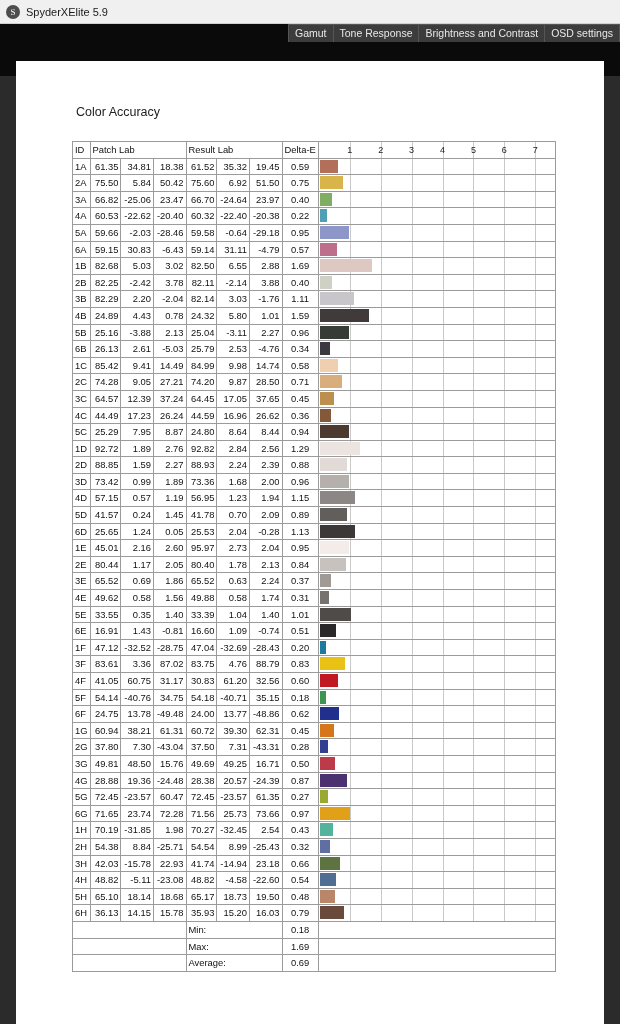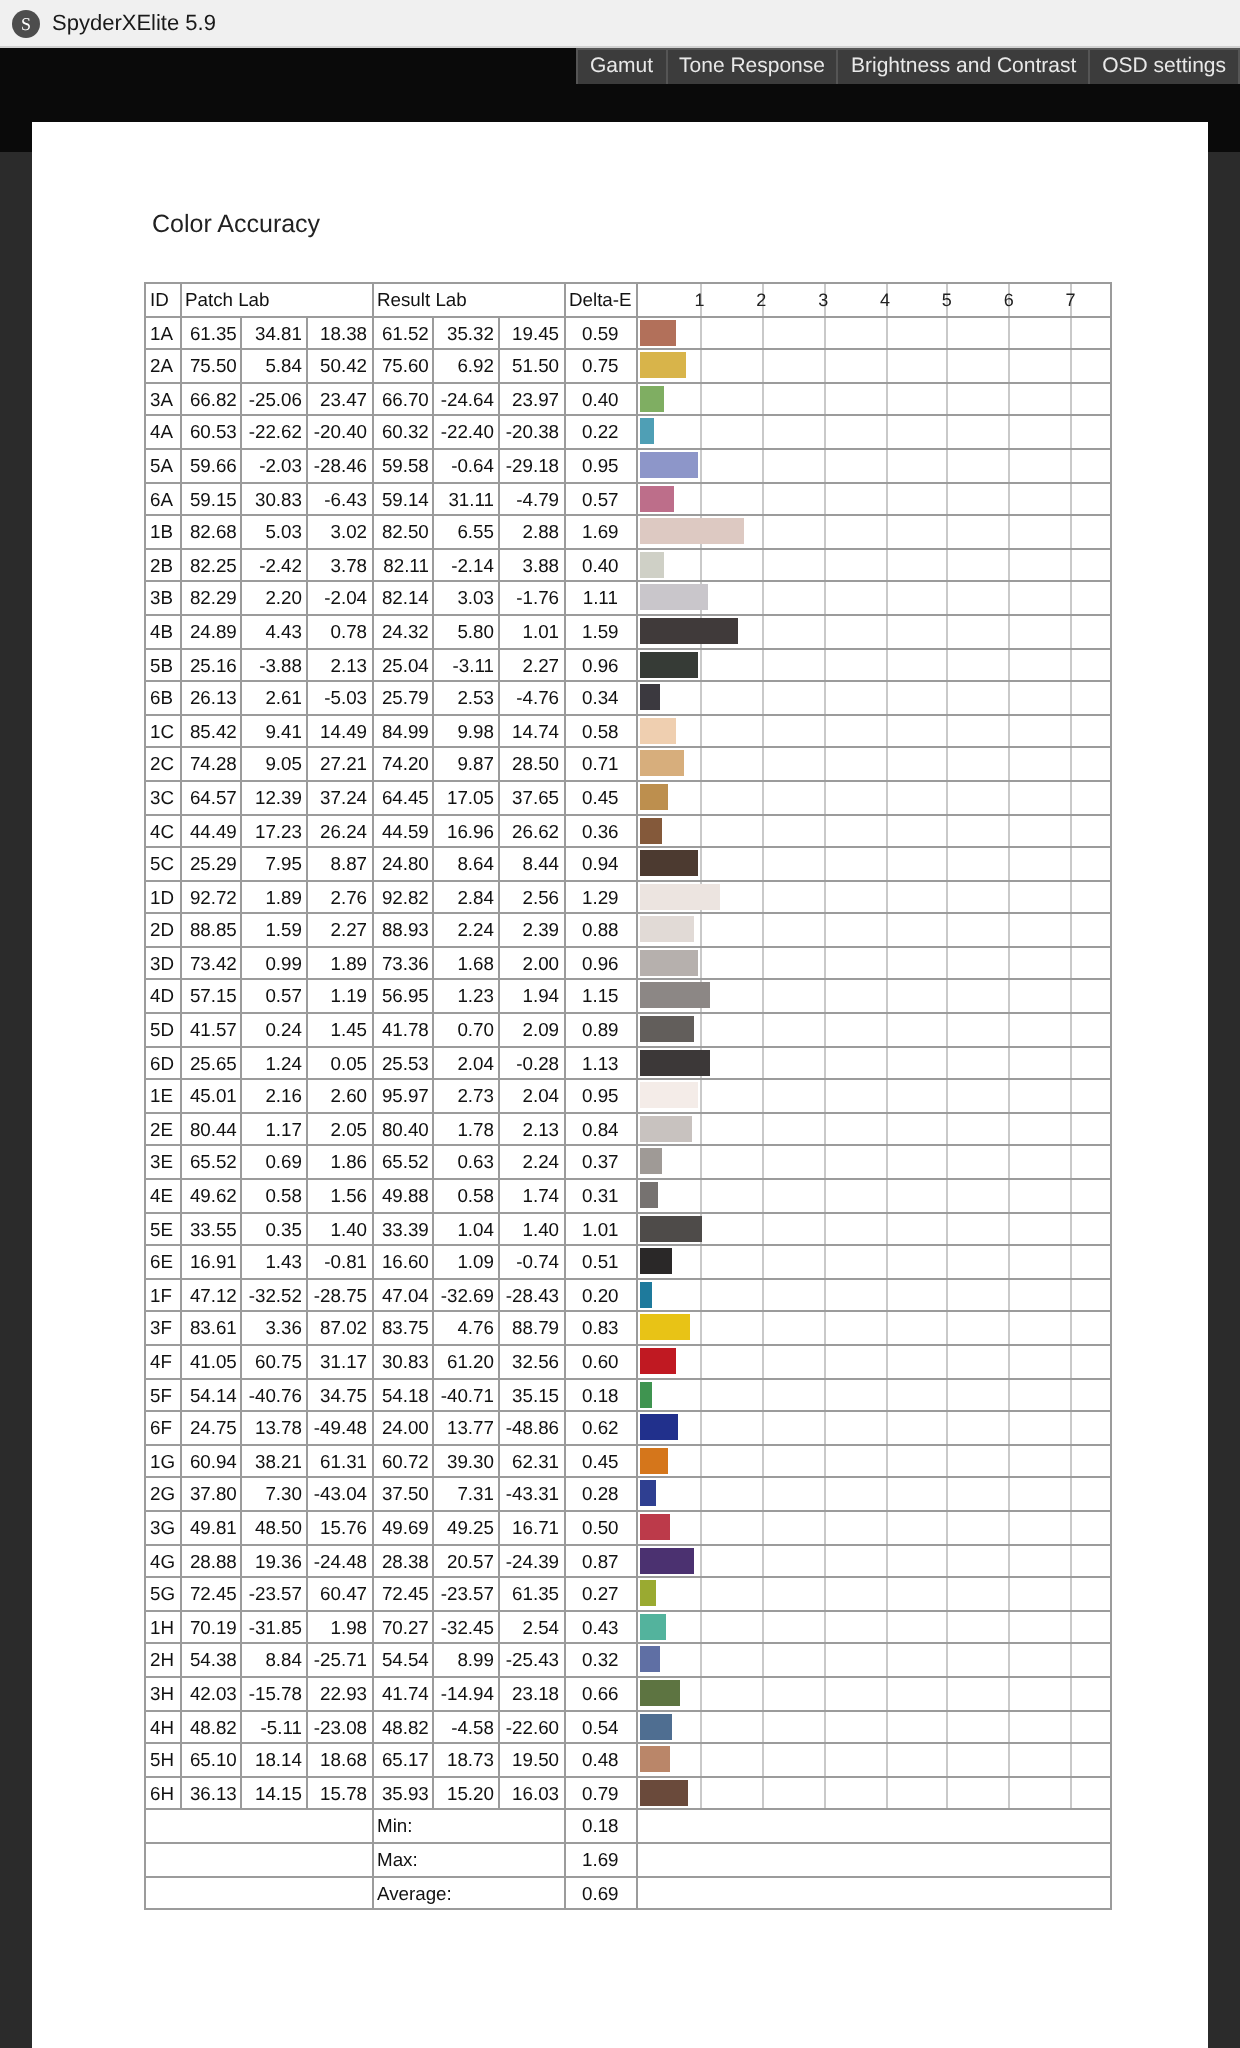--- a/index.html
+++ b/index.html
@@ -1046,20 +1046,42 @@
                   <div class="gridline" style="left: 92.8px;"></div>
                   <div class="gridline" style="left: 123.733px;"></div>
                   <div class="gridline" style="left: 154.667px;"></div>
                   <div class="gridline" style="left: 185.6px;"></div>
                   <div class="gridline" style="left: 216.533px;"></div>
                   <div class="swatch" style="width: 8.352px; background: rgb(154, 170, 49);"></div>
                 </div>
               </td>
             </tr>
             <tr>
+              <td class="id">6G</td>
+              <td class="num">71.65</td>
+              <td class="num">23.74</td>
+              <td class="num">72.28</td>
+              <td class="num">71.56</td>
+              <td class="num">25.73</td>
+              <td class="num">73.66</td>
+              <td class="delta">0.97</td>
+              <td class="chartcell">
+                <div class="barholder">
+                  <div class="gridline" style="left: 30.9333px;"></div>
+                  <div class="gridline" style="left: 61.8667px;"></div>
+                  <div class="gridline" style="left: 92.8px;"></div>
+                  <div class="gridline" style="left: 123.733px;"></div>
+                  <div class="gridline" style="left: 154.667px;"></div>
+                  <div class="gridline" style="left: 185.6px;"></div>
+                  <div class="gridline" style="left: 216.533px;"></div>
+                  <div class="swatch" style="width: 30.0053px; background: rgb(224, 160, 23);"></div>
+                </div>
+              </td>
+            </tr>
+            <tr>
               <td class="id">1H</td>
               <td class="num">70.19</td>
               <td class="num">-31.85</td>
               <td class="num">1.98</td>
               <td class="num">70.27</td>
               <td class="num">-32.45</td>
               <td class="num">2.54</td>
               <td class="delta">0.43</td>
               <td class="chartcell">
                 <div class="barholder">

